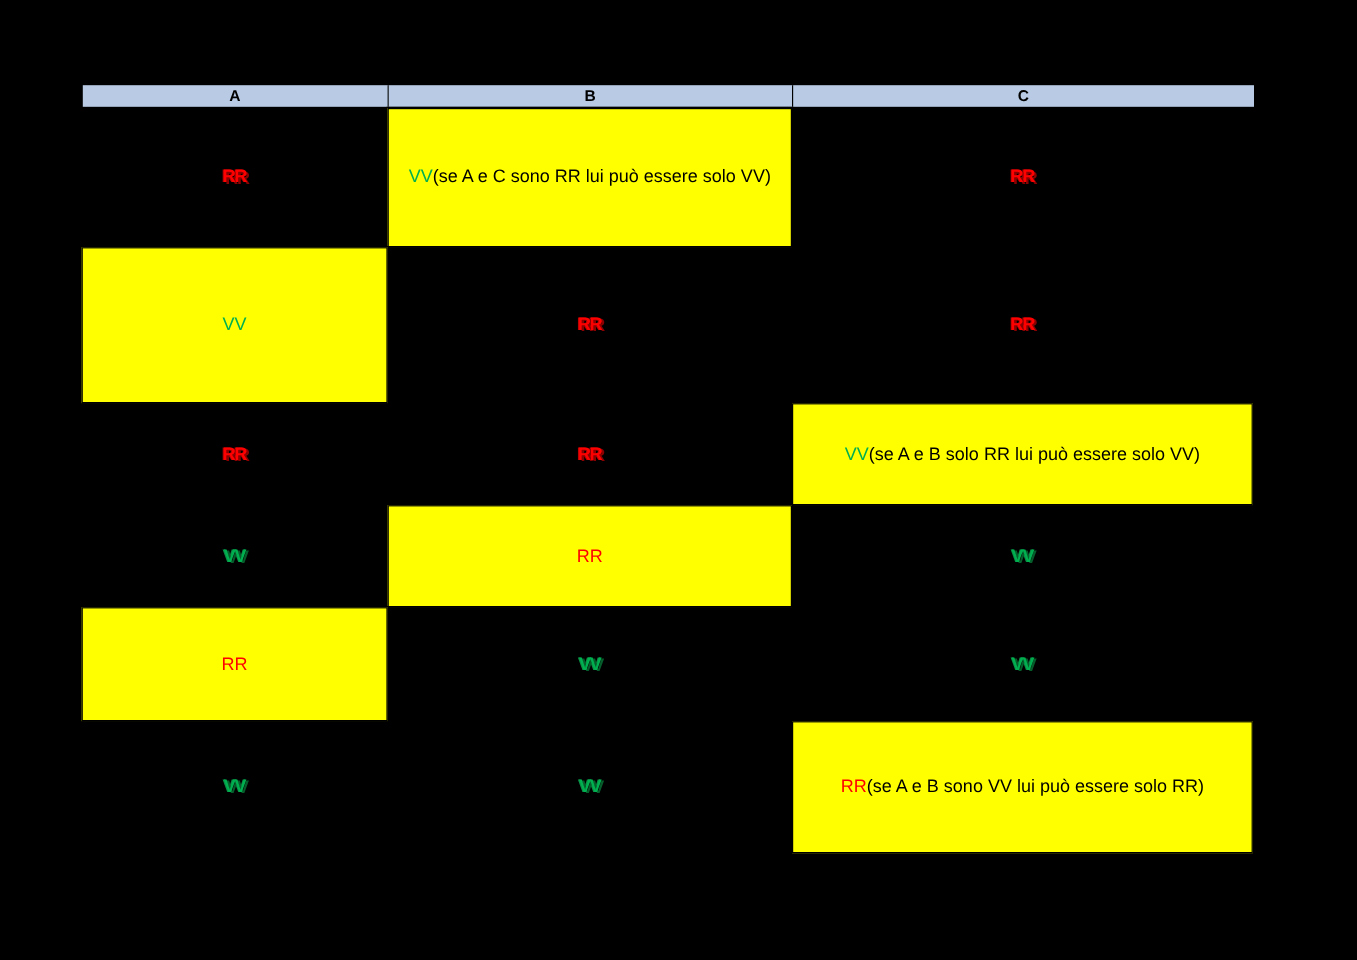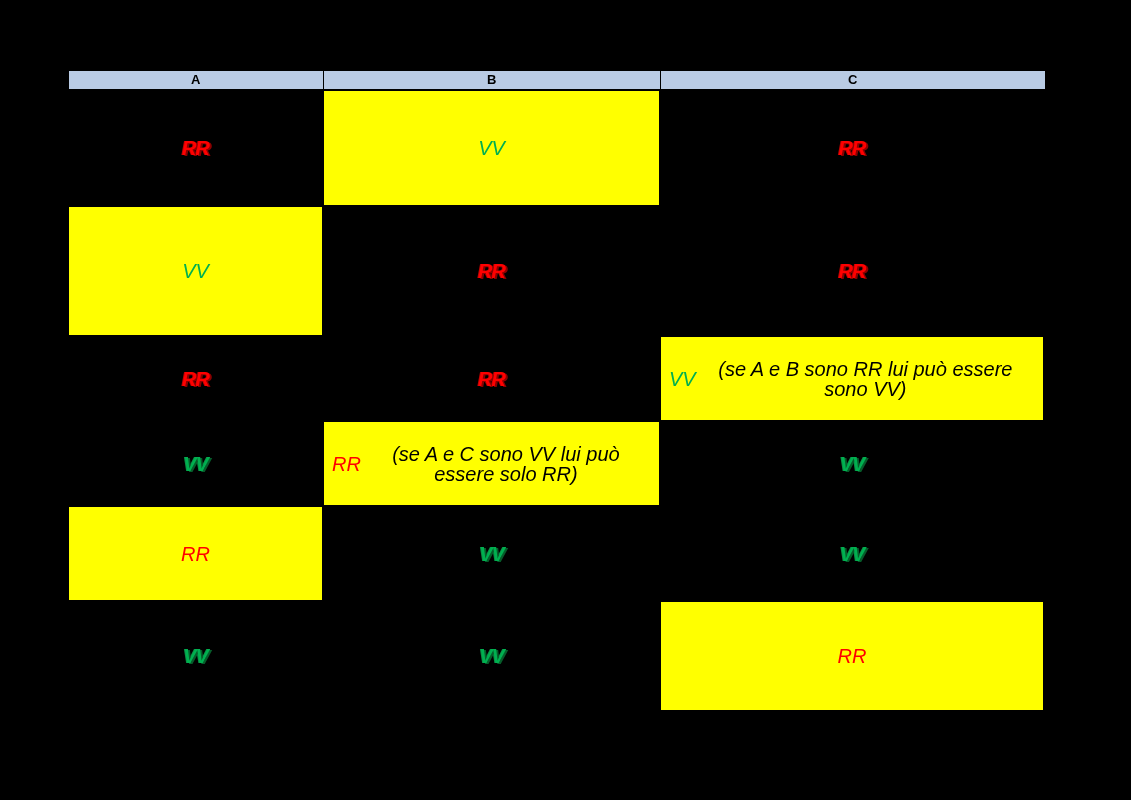--- a/index.html
+++ b/index.html
@@ -56,24 +56,23 @@
     display: flex;
     width: 978px;
     position: relative;
   }
   .cell {
     position: relative;
     display: flex;
     align-items: center;
     justify-content: center;
     text-align: center;
-    font-size: 20px;
+    font-size: 15px;
     line-height: 20px;
     padding: 0 8px;
-    font-style: italic;
   }
 
   
   .cell.plain {
     background: #000000;
   }
 
   
   .cell.highlight {
     background: #ffff00;
@@ -123,20 +122,21 @@
 
   <div class="body-grid">
 
     <div class="data-row row-1">
       <div class="cell plain col-a">
         <span class="tok-r">RR</span>
           <span class="note"></span>
       </div>
       <div class="cell highlight col-b">
         <span class="tok-v">VV</span>
+          <span class="note"> (se A e C sono RR lui può essere solo VV)</span>
       </div>
       <div class="cell plain col-c">
         <span class="tok-r">RR</span>
           <span class="note"></span>
       </div>
     </div>
 
     <div class="data-row row-2">
       <div class="cell highlight col-a">
         <span class="tok-v">VV</span>
@@ -155,32 +155,31 @@
       <div class="cell plain col-a">
         <span class="tok-r">RR</span>
           <span class="note"></span>
       </div>
       <div class="cell plain col-b">
         <span class="tok-r">RR</span>
           <span class="note"></span>
       </div>
       <div class="cell highlight col-c">
         <span class="tok-v">VV</span>
-          <span class="note">  (se A e B sono RR lui può essere sono VV)</span>
+          <span class="note">  (se A e B solo RR lui può essere solo VV)</span>
       </div>
     </div>
 
     <div class="data-row row-4">
       <div class="cell plain col-a">
         <span class="tok-v">VV</span>
           <span class="note"></span>
       </div>
       <div class="cell highlight col-b">
         <span class="tok-r">RR</span>
-          <span class="note"> (se A e C sono VV lui può essere solo RR)</span>
       </div>
       <div class="cell plain col-c">
         <span class="tok-v">VV</span>
           <span class="note"></span>
       </div>
     </div>
 
     <div class="data-row row-5">
       <div class="cell highlight col-a">
         <span class="tok-r">RR</span>
@@ -199,17 +198,18 @@
       <div class="cell plain col-a">
         <span class="tok-v">VV</span>
           <span class="note"></span>
       </div>
       <div class="cell plain col-b">
         <span class="tok-v">VV</span>
           <span class="note"></span>
       </div>
       <div class="cell highlight col-c">
         <span class="tok-r">RR</span>
+          <span class="note"> (se A e B sono VV lui può essere solo RR)</span>
       </div>
     </div>
 
   </div>
 </div>
 
 </body></html>

